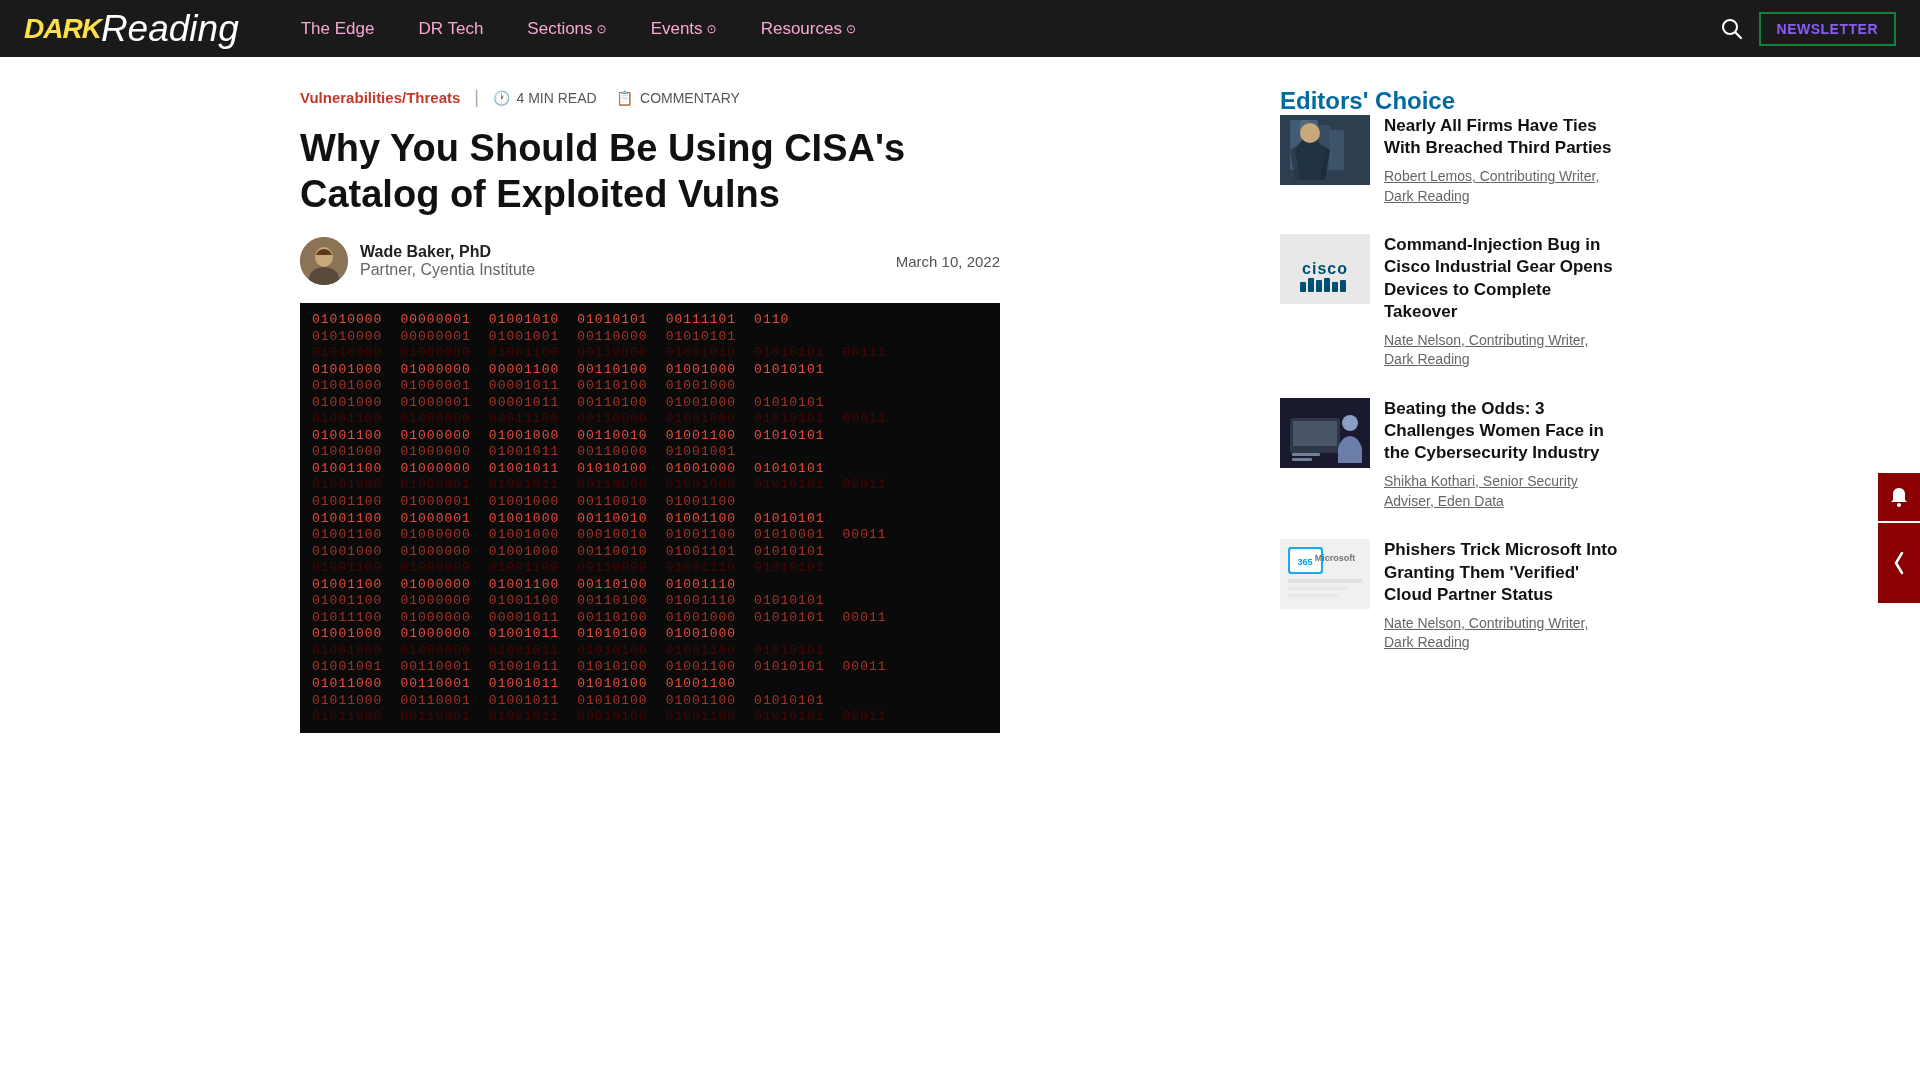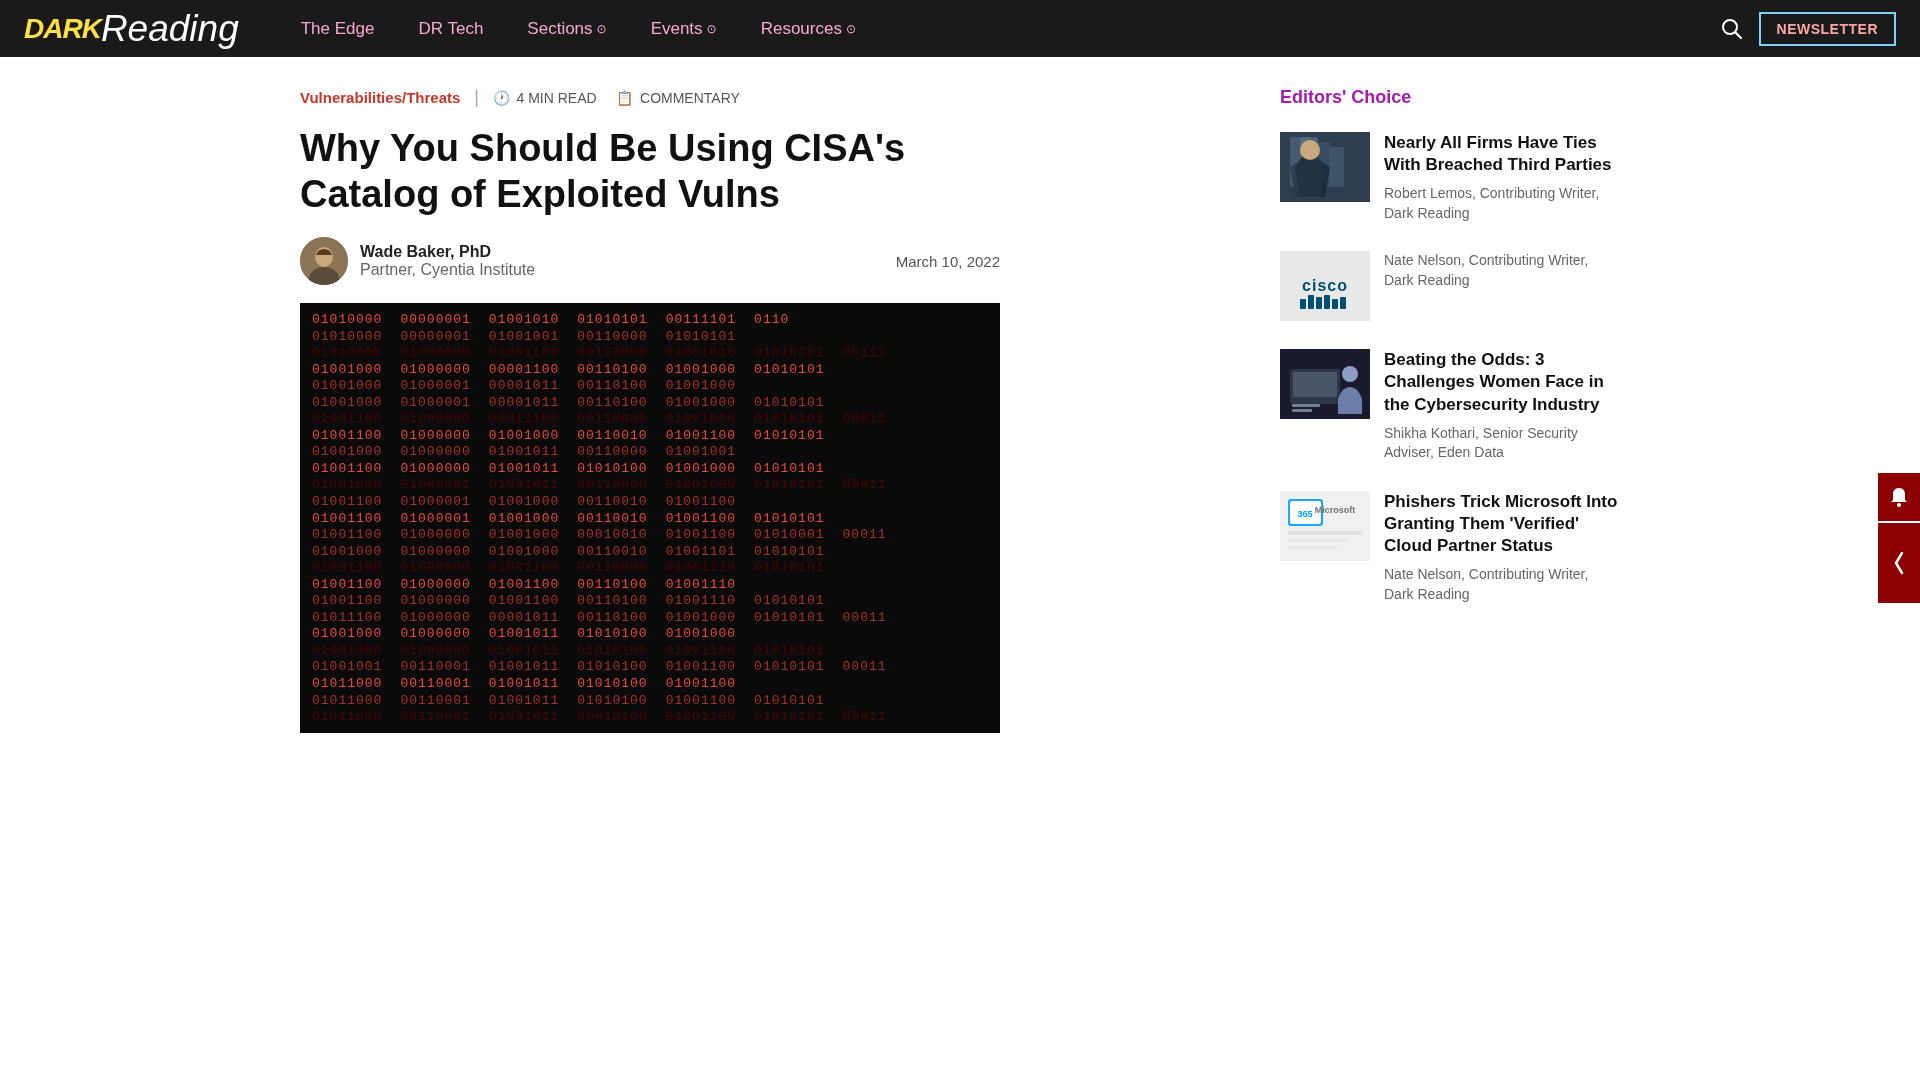--- a/index.html
+++ b/index.html
@@ -48,22 +48,22 @@
       background: none;
       border: none;
       cursor: pointer;
       color: #fff;
       font-size: 20px;
       display: flex;
       align-items: center;
     }
     .newsletter-btn {
       background: none;
-      border: 2px solid #7dd3fc;
-      color: #fca5a5;
+      border: 2px solid #15803d;
+      color: #8b5cf6;
       font-size: 14px;
       font-weight: 700;
       padding: 7px 16px;
       cursor: pointer;
       letter-spacing: 0.5px;
       white-space: nowrap;
     }
 
     
     .page-container {
@@ -177,24 +177,23 @@
       color: #c0392b;
       letter-spacing: 1px;
       opacity: 0.85;
     }
     .binary-group.bright { color: #e74c3c; opacity: 1; }
     .binary-group.dim { color: #8b0000; opacity: 0.5; }
 
     
     .sidebar { width: 340px; flex-shrink: 0; }
     .editors-choice-title {
-      font-size: 18px;
+      font-size: 24px;
       font-weight: 700;
-      color: #a21caf;
-      margin-bottom: 24px;
+      color: #0369a1;
       border-bottom: none;
     }
     .ec-item {
       display: flex;
       gap: 14px;
       margin-bottom: 28px;
       cursor: pointer;
     }
     .ec-thumbnail {
       width: 90px;
@@ -211,20 +210,21 @@
       font-size: 17px;
       font-weight: 700;
       color: #111;
       line-height: 1.3;
       margin-bottom: 8px;
     }
     .ec-author {
       font-size: 14px;
       color: #666;
       line-height: 1.4;
+      text-decoration: underline;
     }
 
     
     .floating-bell {
       position: fixed;
       right: 0;
       top: 50%;
       transform: translateY(-50%);
       display: flex;
       flex-direction: column;
@@ -574,20 +574,21 @@
             <text x="45" y="40" text-anchor="middle" font-family="Arial" font-size="16" font-weight="700" fill="#005073" letter-spacing="1">cisco</text>
             <rect x="20" y="48" width="6" height="10" fill="#005073" rx="1"></rect>
             <rect x="28" y="44" width="6" height="14" fill="#005073" rx="1"></rect>
             <rect x="36" y="46" width="6" height="12" fill="#005073" rx="1"></rect>
             <rect x="44" y="44" width="6" height="14" fill="#005073" rx="1"></rect>
             <rect x="52" y="48" width="6" height="10" fill="#005073" rx="1"></rect>
             <rect x="60" y="46" width="6" height="12" fill="#005073" rx="1"></rect>
           </svg>
         </div>
         <div class="ec-content">
+          <div class="ec-title">Command-Injection Bug in Cisco Industrial Gear Opens Devices to Complete Takeover</div>
           <div class="ec-author">Nate Nelson, Contributing Writer, Dark Reading</div>
         </div>
       </div>
 
       <div class="ec-item">
         <div class="ec-thumbnail ec-thumb-3">
           <svg width="90" height="70" viewBox="0 0 90 70" xmlns="http://www.w3.org/2000/svg">
             <rect width="90" height="70" fill="#1a1a2e"></rect>
             <rect x="10" y="20" width="50" height="35" rx="3" fill="#2d3748"></rect>
             <rect x="13" y="23" width="44" height="25" rx="1" fill="#4a5568"></rect>

